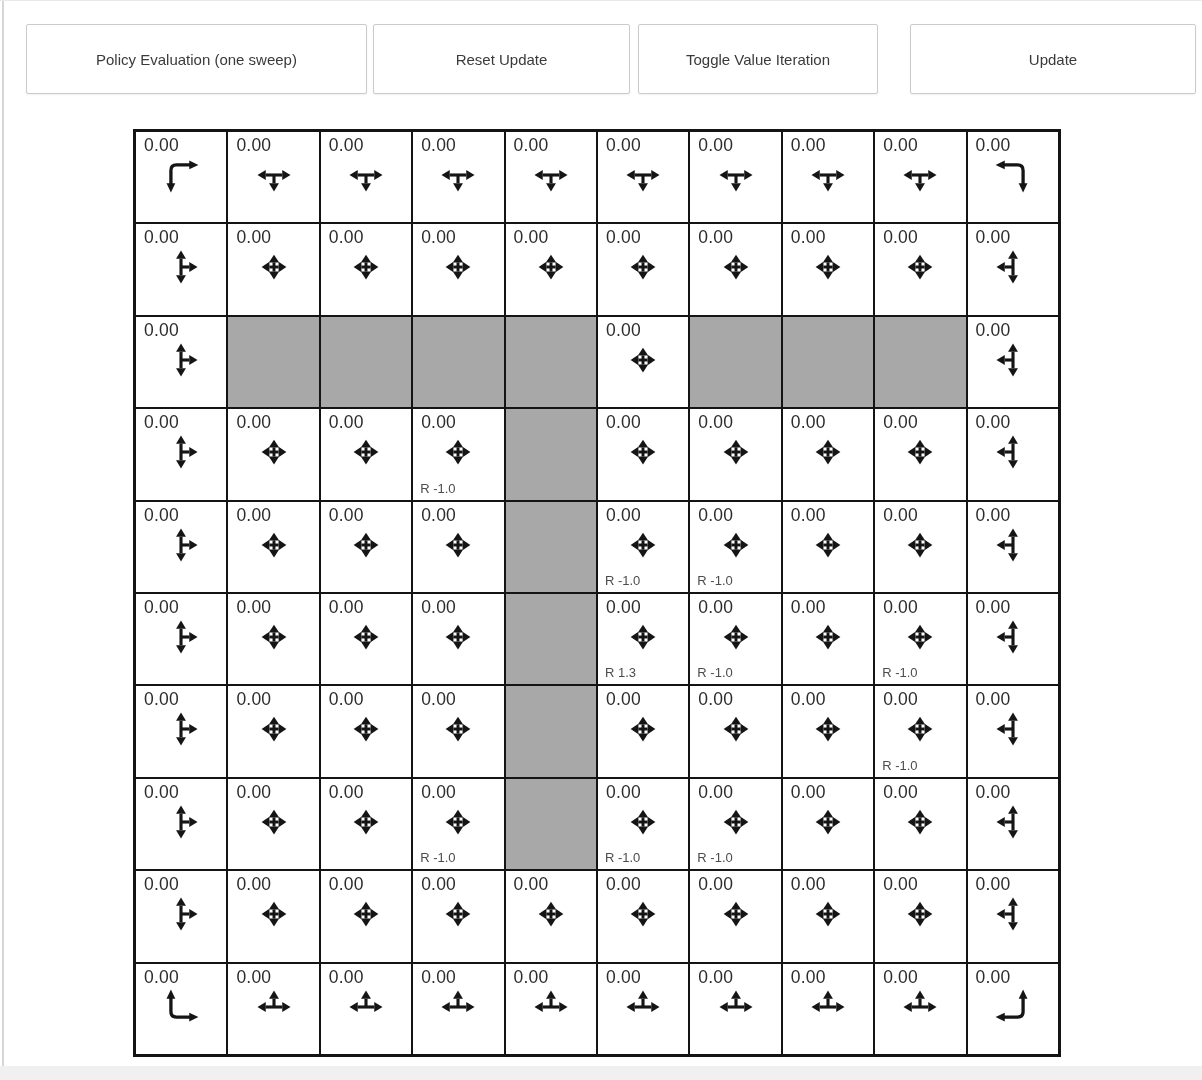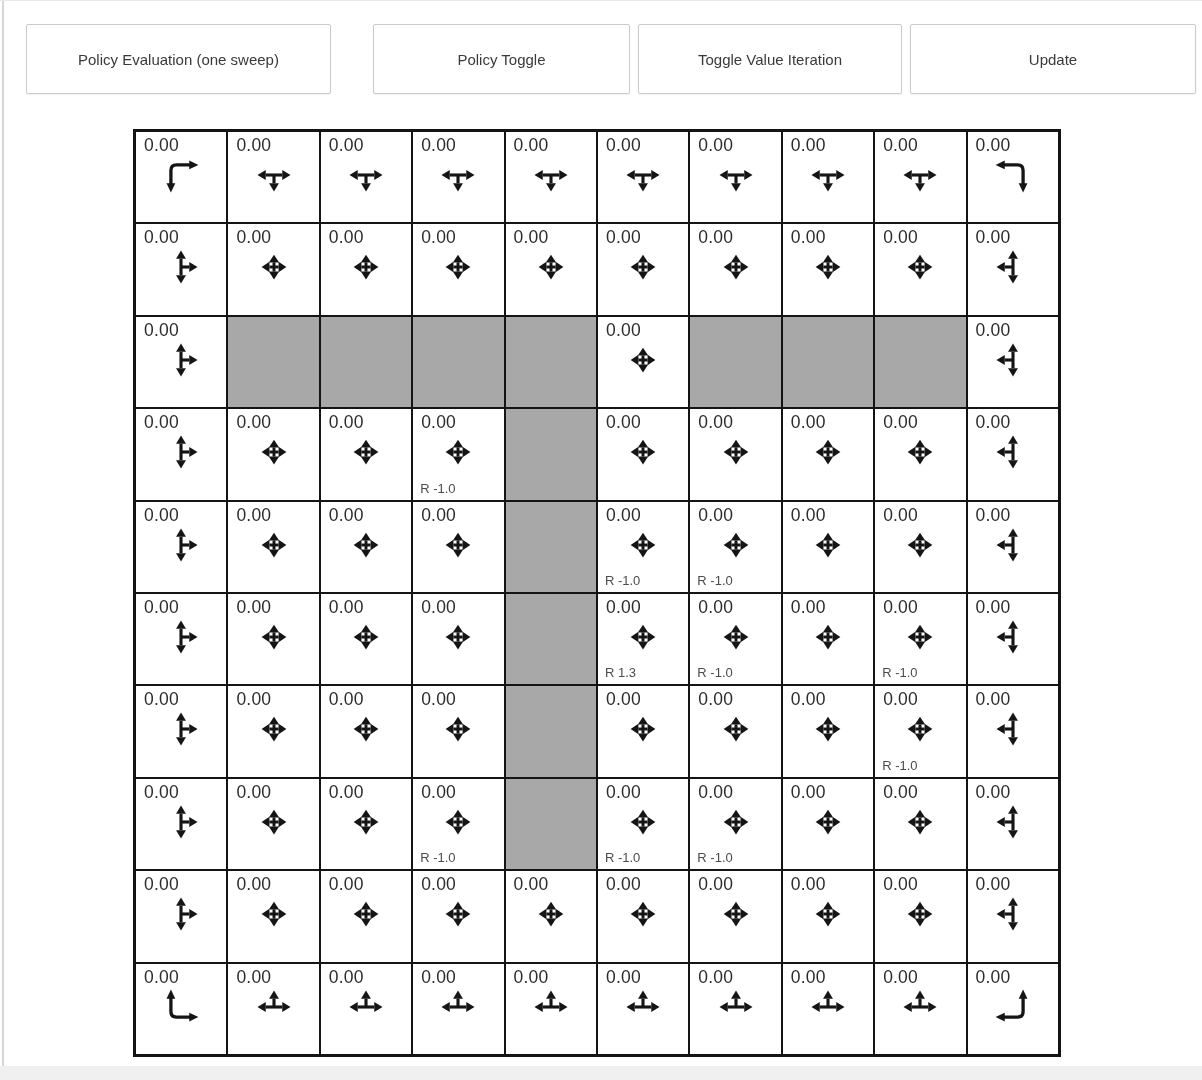--- a/index.html
+++ b/index.html
@@ -11,23 +11,23 @@
   .edge-top{position:absolute;left:0;top:0;width:1202px;height:1px;background:#e9e9e9;}
   .edge-bottom{position:absolute;left:0;bottom:0;width:1202px;height:14px;background:#f0f0f0;}
 
   .btn{
     position:absolute;top:24px;height:70px;background:#fff;
     border:1px solid #cbcbcb;border-radius:2px;
     font-size:15px;color:#3a3a3a;font-family:"Liberation Sans",sans-serif;
     display:flex;align-items:center;justify-content:center;
     box-shadow:0 1px 2px rgba(0,0,0,0.06);cursor:pointer;
   }
-  .btn:nth-of-type(1){left:26px;width:305px;}
+  .btn:nth-of-type(1){left:26px;width:341px;}
   .btn:nth-of-type(2){left:373px;width:257px;}
-  .btn:nth-of-type(3){left:638px;width:264px;}
+  .btn:nth-of-type(3){left:638px;width:240px;}
   .btn:nth-of-type(4){left:910px;width:286px;}
 
   .grid{
     position:absolute;left:133px;top:129px;
     display:grid;
     grid-template-columns:repeat(10,92.4px);
     grid-template-rows:repeat(10,92.4px);
     border:2px solid #141414;background:#eab308;
   }
   .cell{
@@ -44,21 +44,21 @@
 </style>
 </head>
 <body>
 
 <div class="edge-left"></div>
 <div class="edge-top"></div>
 <div class="edge-bottom"></div>
 
 <div>
   <button class="btn">Policy Evaluation (one sweep)</button>
-  <button class="btn">Policy Toggle</button>
+  <button class="btn">Reset Update</button>
   <button class="btn">Toggle Value Iteration</button>
   <button class="btn">Update</button>
 </div>
 
 <div class="grid">
     <div class="cell">
       <span class="val">0.00</span>
       <svg class="glyph" viewBox="0 0 48 48" width="44" height="44">
         <g transform="">
           <path d="M13 34 L13 19 Q13 13 19 13 L34 13" fill="none" stroke="#151515" stroke-width="3.6" stroke-linecap="round"></path>

